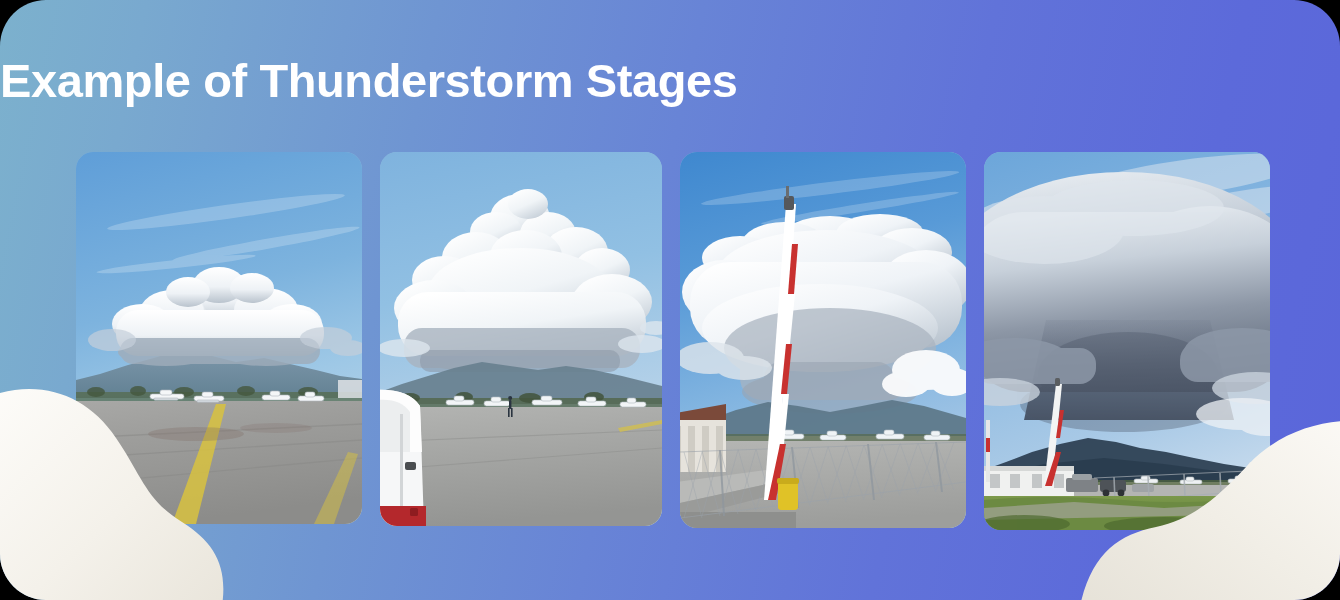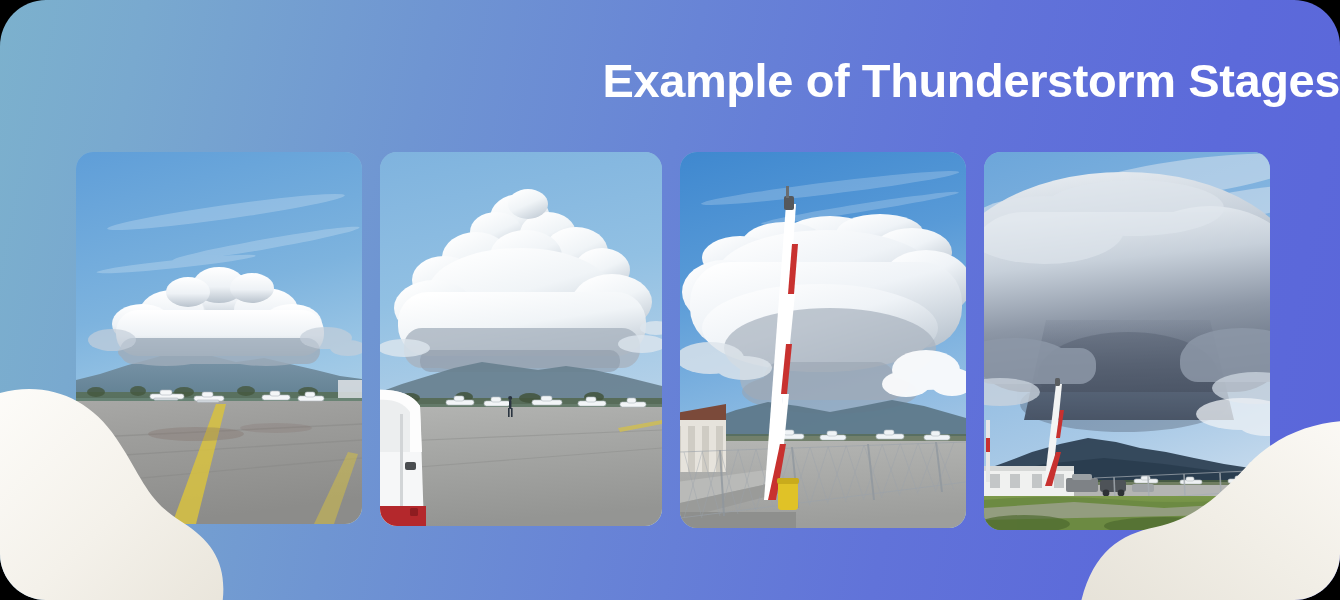--- a/index.html
+++ b/index.html
@@ -48,21 +48,21 @@
     width: 300px;
     height: 185px;
   }
 
   
   #page-title {
     position: absolute;
     top: 52px;
     left: 0;
     width: 100%;
-    text-align: right;
+    text-align: left;
     color: #ffffff;
     font-family: "Liberation Sans", sans-serif;
     font-weight: bold;
     font-size: 47px;
     letter-spacing: -0.4px;
     line-height: 58px;
     white-space: nowrap;
   }
 
   

